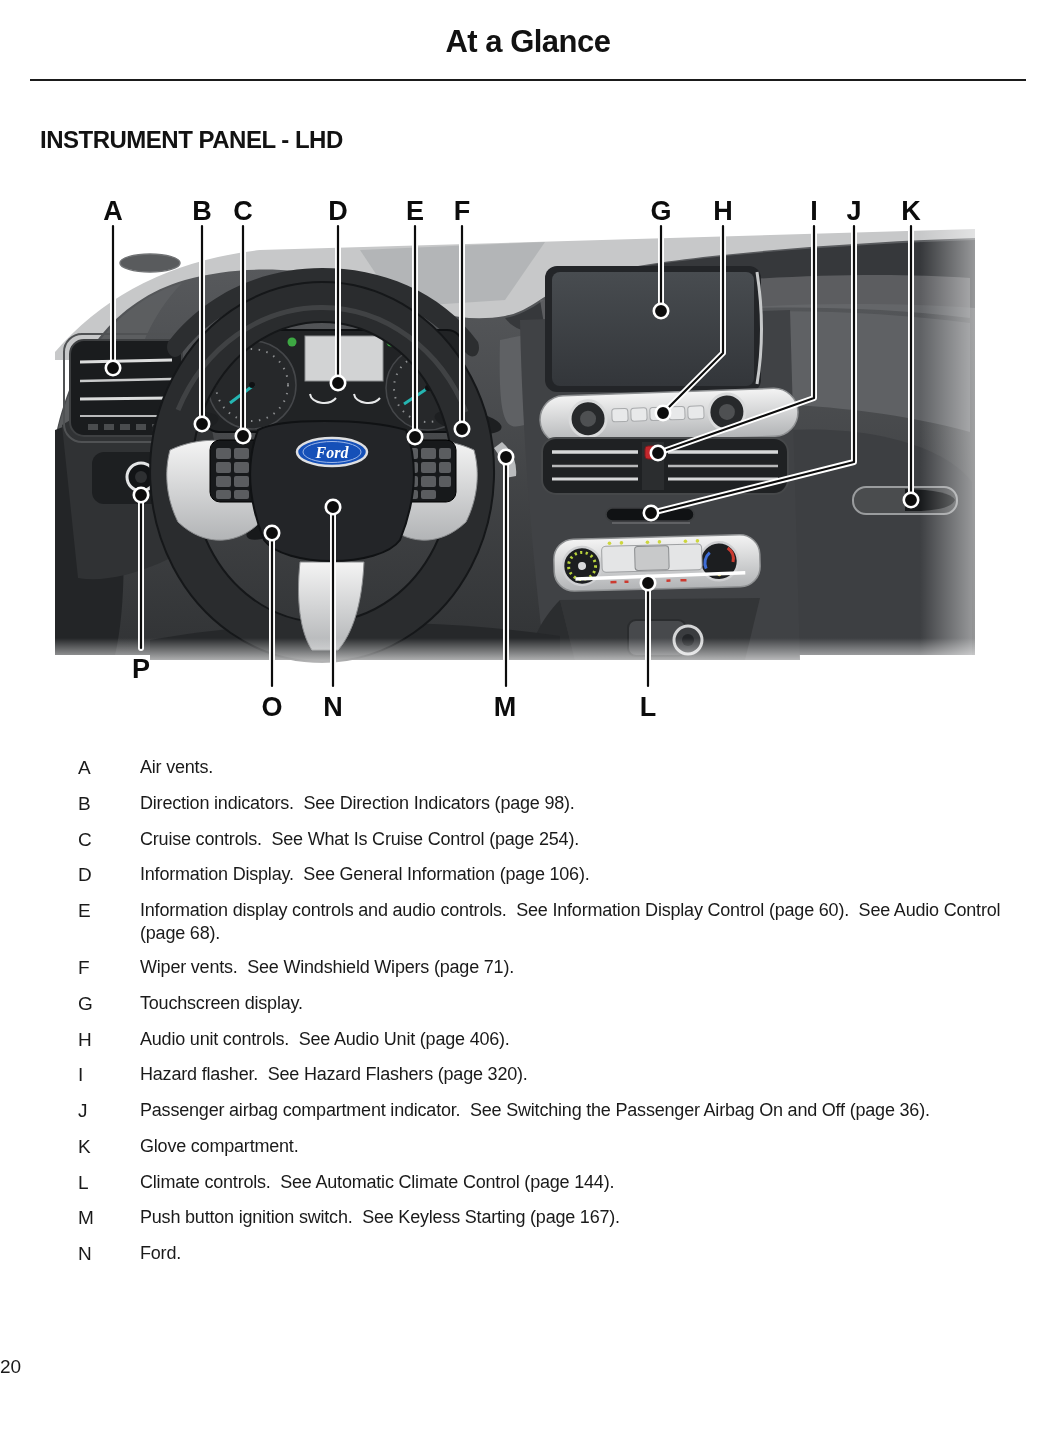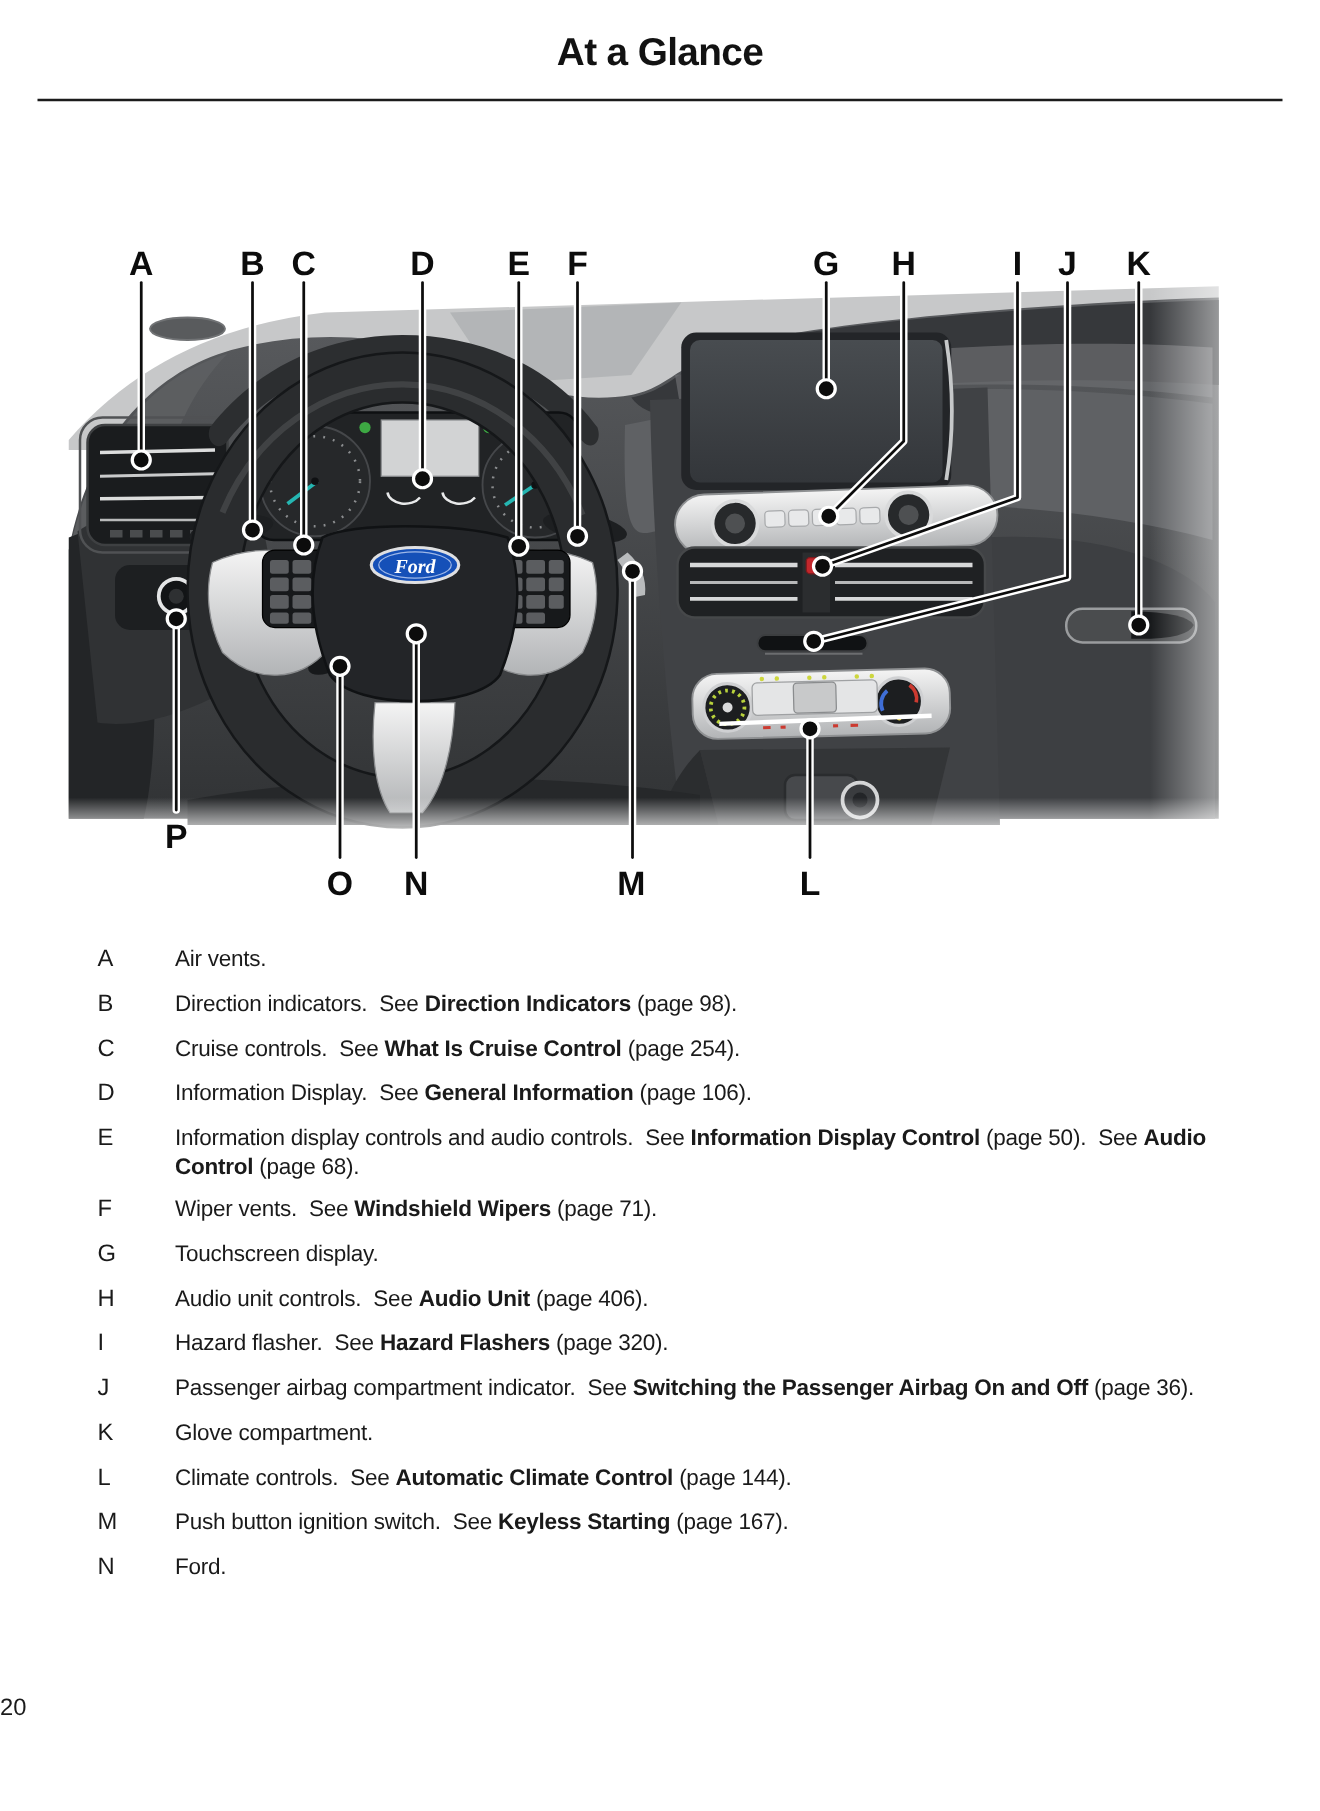--- a/index.html
+++ b/index.html
@@ -14,34 +14,35 @@
   .header-rule { position:absolute; top:79px; left:30px; width:996px; height:2px; background:#1b1b1b; }
   .section-title {
     position:absolute; top:126px; left:40px; font-size:24px; font-weight:700;
     letter-spacing:-0.5px; color:#121212;
   }
   .figure { position:absolute; top:190px; left:0; width:1056px; height:540px; }
   .legend { position:absolute; top:756px; left:78px; width:940px; }
   .legend-row { display:flex; margin-bottom:12px; }
   .legend-letter { flex:0 0 62px; font-size:19px; line-height:1.25; color:#1a1a1a; }
   .legend-desc { flex:1; font-size:18px; line-height:1.25; letter-spacing:-0.2px; color:#1a1a1a; white-space:pre-wrap; }
-  .legend-desc .b { font-weight:700;margin-top:36px; }
+  .legend-desc .b { font-weight:400;margin-top:36px; }
   .page-number { position:absolute; top:1356px; left:0; width:100%; text-align:left; font-size:19px; color:#1a1a1a; }
   .co-letter { font-family:"Liberation Sans", sans-serif; font-weight:700; font-size:27px; fill:#0c0c0c; text-anchor:middle; }
   .lead-case { stroke:#ffffff; stroke-width:6; fill:none; stroke-linecap:round; stroke-linejoin:round; }
   .lead-core { stroke:#0c0c0c; stroke-width:2.2; fill:none; stroke-linecap:round; stroke-linejoin:round; }
   .co-dot { fill:#0c0c0c; stroke:#ffffff; stroke-width:2.6; }
 </style>
 </head>
 <body>
 
 <div class="page">
 
   <div class="header-title">At a Glance</div>
   <div class="header-rule"></div>
+  <div class="section-title">INSTRUMENT PANEL - LHD</div>
 
   <svg class="figure" viewBox="0 190 1056 540" width="1056" height="540" xmlns="http://www.w3.org/2000/svg">
     <defs>
       <linearGradient id="gradDash" x1="0" y1="0" x2="0" y2="1">
         <stop offset="0" stop-color="#5a5c5f"></stop>
           <stop offset="1" stop-color="#313335"></stop>
       </linearGradient>
       <linearGradient id="gradSilver" x1="0" y1="0" x2="0" y2="1">
         <stop offset="0" stop-color="#f4f4f4"></stop>
           <stop offset="1" stop-color="#b2b4b6"></stop>
@@ -382,21 +383,21 @@
       <div class="legend-desc"><span>Cruise controls.  See </span><span class="b">What Is Cruise Control</span><span> (page 254).</span></div>
     </div>
 
     <div class="legend-row">
       <div class="legend-letter">D</div>
       <div class="legend-desc"><span>Information Display.  See </span><span class="b">General Information</span><span> (page 106).</span></div>
     </div>
 
     <div class="legend-row">
       <div class="legend-letter">E</div>
-      <div class="legend-desc"><span>Information display controls and audio controls.  See </span><span class="b">Information Display Control</span><span> (page 50).  See </span><span class="b">Audio Control</span><span> (page 68).</span></div>
+      <div class="legend-desc"><span>Information display controls and audio controls.  See </span><span class="b">Information Display Control</span><span> (page 60).  See </span><span class="b">Audio Control</span><span> (page 68).</span></div>
     </div>
 
     <div class="legend-row">
       <div class="legend-letter">F</div>
       <div class="legend-desc"><span>Wiper vents.  See </span><span class="b">Windshield Wipers</span><span> (page 71).</span></div>
     </div>
 
     <div class="legend-row">
       <div class="legend-letter">G</div>
       <div class="legend-desc"><span>Touchscreen display.</span></div>

